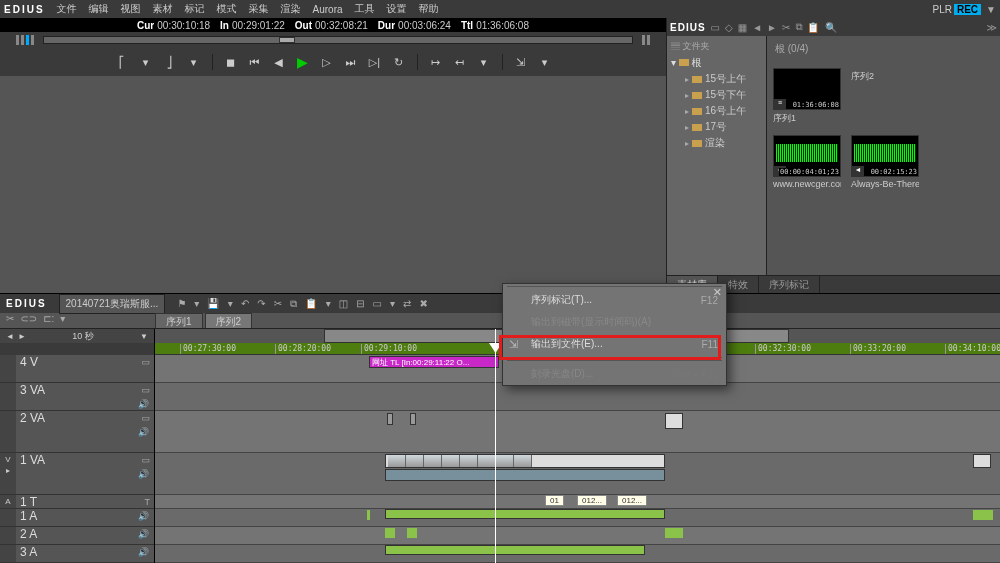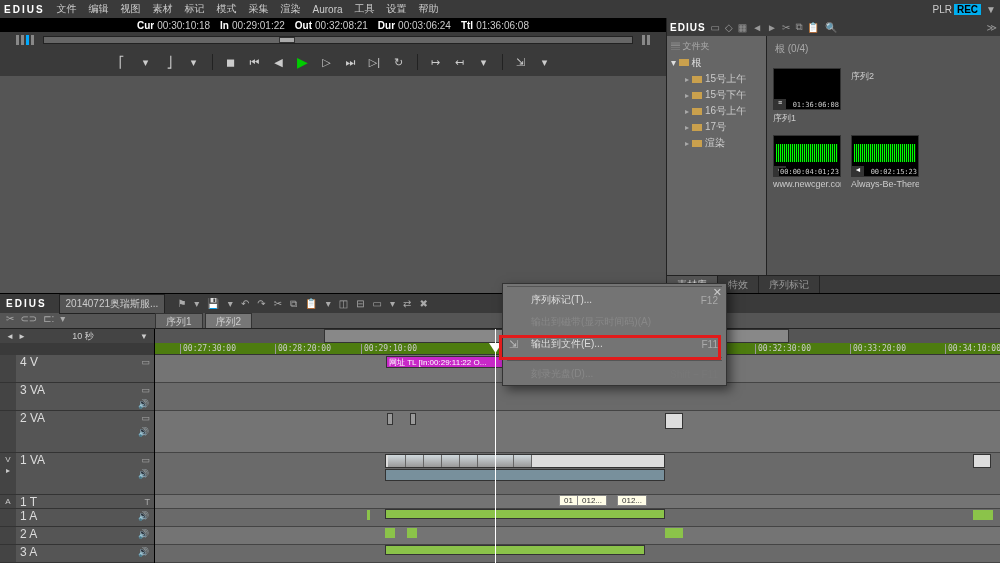--- a/index.html
+++ b/index.html
@@ -397,21 +397,21 @@
         <span class="ruler-mark" style="left:504px">00:31:40:00</span>
         <span class="ruler-mark" style="left:600px">00:32:30:00</span>
         <span class="ruler-mark" style="left:695px">00:33:20:00</span>
         <span class="ruler-mark" style="left:790px">00:34:10:00</span>
       </div>
     </div>
     <div class="cursor-line"></div>
     <div class="cursor-head"></div>
 
     <div class="track-row" style="height:28px">
-      <div class="clip-bar clip-magenta" style="left:231px;width:130px">网址  TL [In:00:29:11:22  O...</div>
+      <div class="clip-bar clip-magenta" style="left:214px;width:130px">网址  TL [In:00:29:11:22  O...</div>
     </div>
     <div class="track-row dark" style="height:28px"></div>
     <div class="track-row" style="height:42px">
       <div class="clip-bar" style="left:232px;top:2px;width:6px;height:12px;background:#999"></div>
       <div class="clip-bar" style="left:255px;top:2px;width:6px;height:12px;background:#999"></div>
       <div class="clip-bar" style="left:510px;top:2px;width:18px;height:16px;background:#ddd"></div>
     </div>
     <div class="track-row dark" style="height:42px">
       <div class="clip-bar clip-video" style="left:230px;width:280px;height:14px">
         <div class="thumb-mini"></div>
@@ -420,21 +420,21 @@
           <div class="thumb-mini"></div>
           <div class="thumb-mini"></div>
           <div class="thumb-mini"></div>
           <div class="thumb-mini"></div>
           <div class="thumb-mini"></div>
       </div>
       <div class="clip-bar" style="left:230px;top:16px;width:280px;height:12px;background:#78909c"></div>
       <div class="clip-bar clip-video" style="left:818px;width:18px;height:14px"></div>
     </div>
     <div class="track-row" style="height:14px">
-      <div class="clip-label-box" style="left:404px">01</div>
+      <div class="clip-label-box" style="left:390px">01</div>
       <div class="clip-label-box" style="left:422px">012...</div>
       <div class="clip-label-box" style="left:462px">012...</div>
     </div>
     <div class="track-row dark" style="height:18px">
       <div class="clip-bar clip-audio-track" style="left:230px;width:280px"></div>
       <div class="clip-mini" style="left:212px"></div>
       <div class="clip-mini" style="left:818px;width:20px"></div>
     </div>
     <div class="track-row" style="height:18px">
       <div class="clip-mini" style="left:230px;width:10px"></div>

